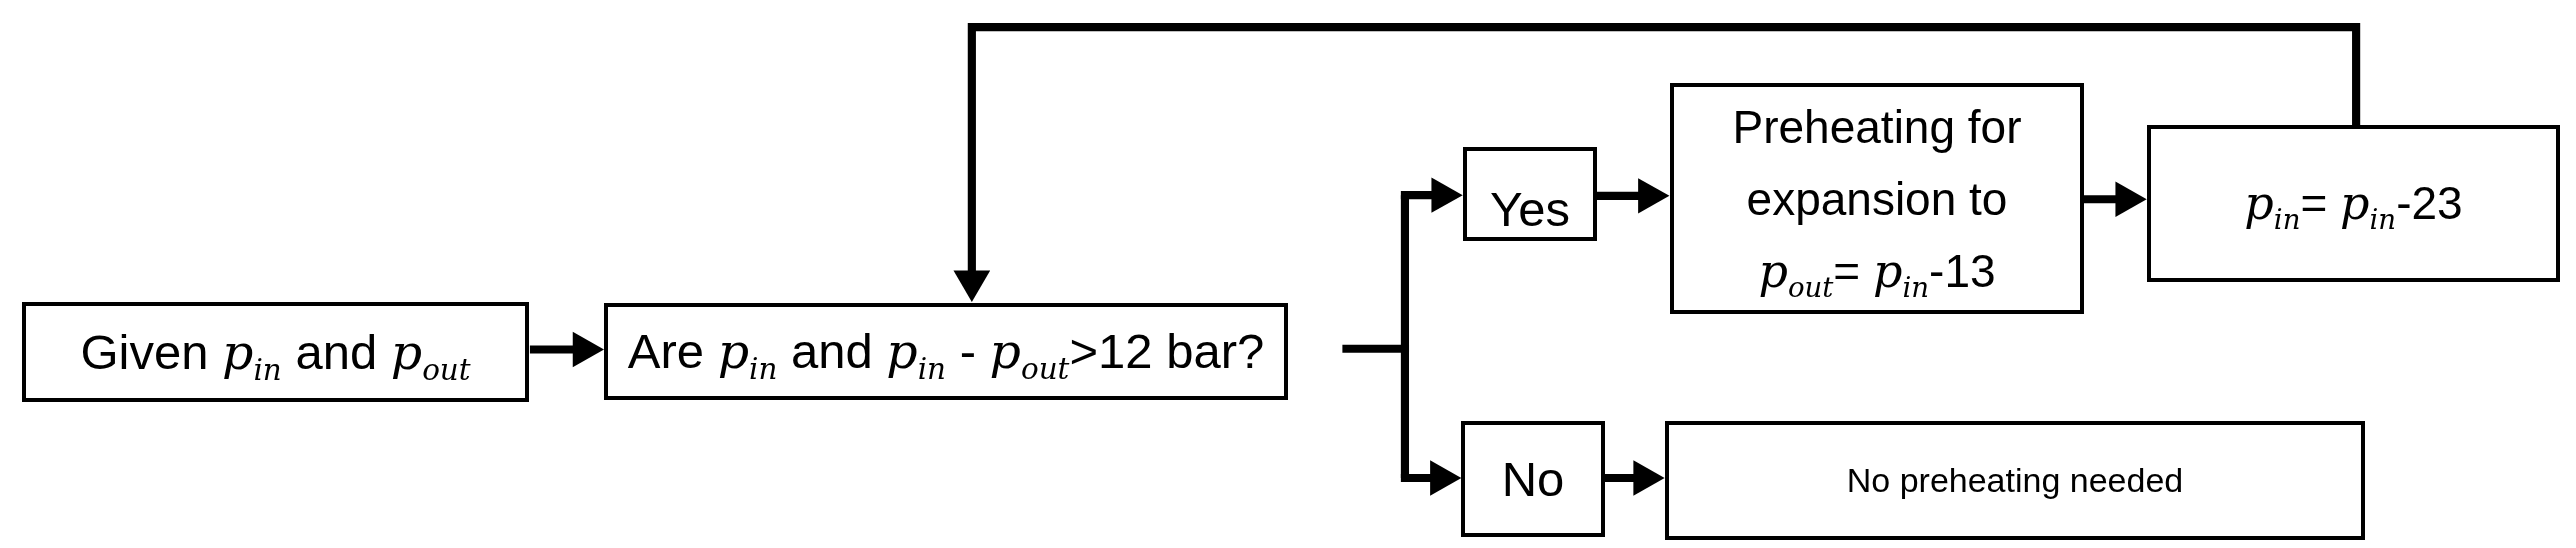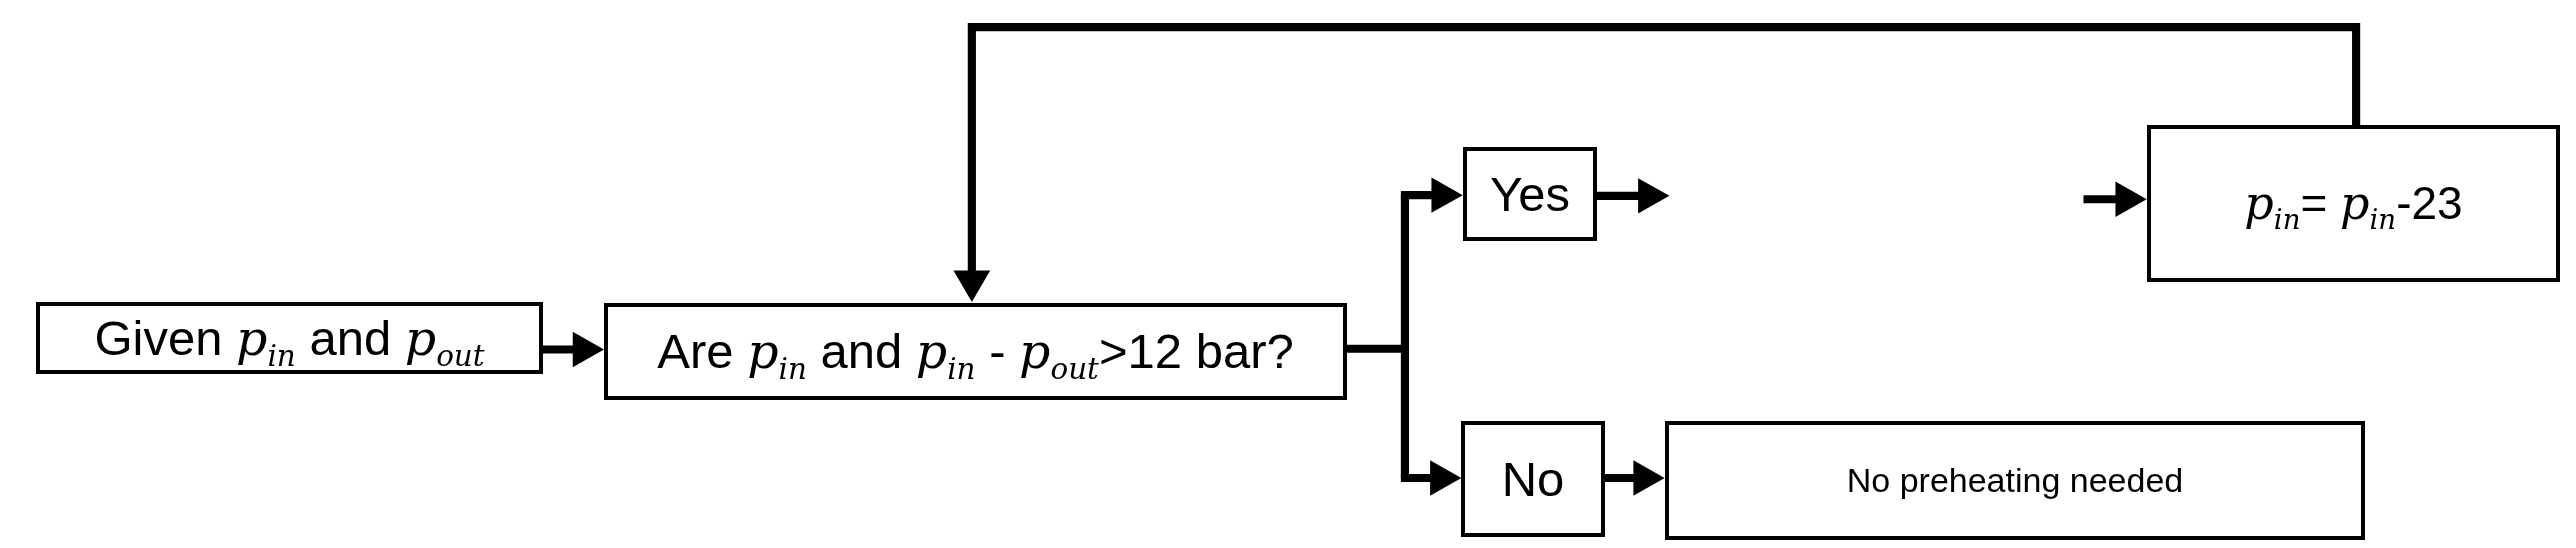--- a/index.html
+++ b/index.html
@@ -42,23 +42,23 @@
   }
   sub.s {
     font-family: "DejaVu Serif", serif;
     font-style: italic;
     font-size: 0.6em;
     line-height: 0;
   }
   .stack { white-space: nowrap; }
   .stack > div { text-align: center; }
 
-  #b-given     { left: 36px;   top: 302px; width: 507px;  height: 72px; font-size: 49px; }
-  #b-decision  { left: 604px;  top: 303px; width: 743px; height: 97px; font-size: 49px; }
-  #b-yes       { left: 1463px; top: 147px; width: 134px;  height: 94px; font-size: 49px; }
+  #b-given     { left: 22px;   top: 302px; width: 507px;  height: 100px; font-size: 49px; }
+  #b-decision  { left: 604px;  top: 303px; width: 684px; height: 97px; font-size: 49px; }
+  #b-yes       { left: 1463px; top: 147px; width: 134px;  height: 94px; font-size: 49px; align-items: flex-end; }
   #b-preheat   { left: 1670px; top: 83px; width: 414px;  height: 231px; font-size: 46px; }
   #b-preheat .stack > div { line-height: 72px; }
   #b-update    { left: 2147px; top: 125px; width: 413px;  height: 157px; font-size: 46px; align-items: center; }
   #b-update .stack > div { line-height: 71px; }
   #b-no        { left: 1461px; top: 421px; width: 144px;  height: 116px; font-size: 49px; }
   #b-nopreheat { left: 1665px; top: 421px; width: 700px; height: 119px; font-size: 34px; }
 </style>
 </head>
 <body>
 
@@ -96,20 +96,27 @@
   </div>
 
   <div class="box" id="b-decision">
     <div class="stack"><span>Are </span><span class="v">p</span><sub class="s">in</sub><span> and </span><span class="v">p</span><sub class="s">in</sub><span> - </span><span class="v">p</span><sub class="s">out</sub><span>&gt;12 bar?</span></div>
   </div>
 
   <div class="box" id="b-yes">
     <div class="stack">Yes</div>
   </div>
 
+  <div class="box" id="b-preheat">
+    <div class="stack">
+      <div>Preheating for</div>
+      <div>expansion to</div>
+      <div><span class="v">p</span><sub class="s">out</sub><span>= </span><span class="v">p</span><sub class="s">in</sub><span>-13</span></div>
+    </div>
+  </div>
 
   <div class="box" id="b-update">
     <div class="stack">
       <div><span class="v">p</span><sub class="s">in</sub><span>= </span><span class="v">p</span><sub class="s">in</sub><span>-23</span></div>
     </div>
   </div>
 
   <div class="box" id="b-no">
     <div class="stack">No</div>
   </div>

